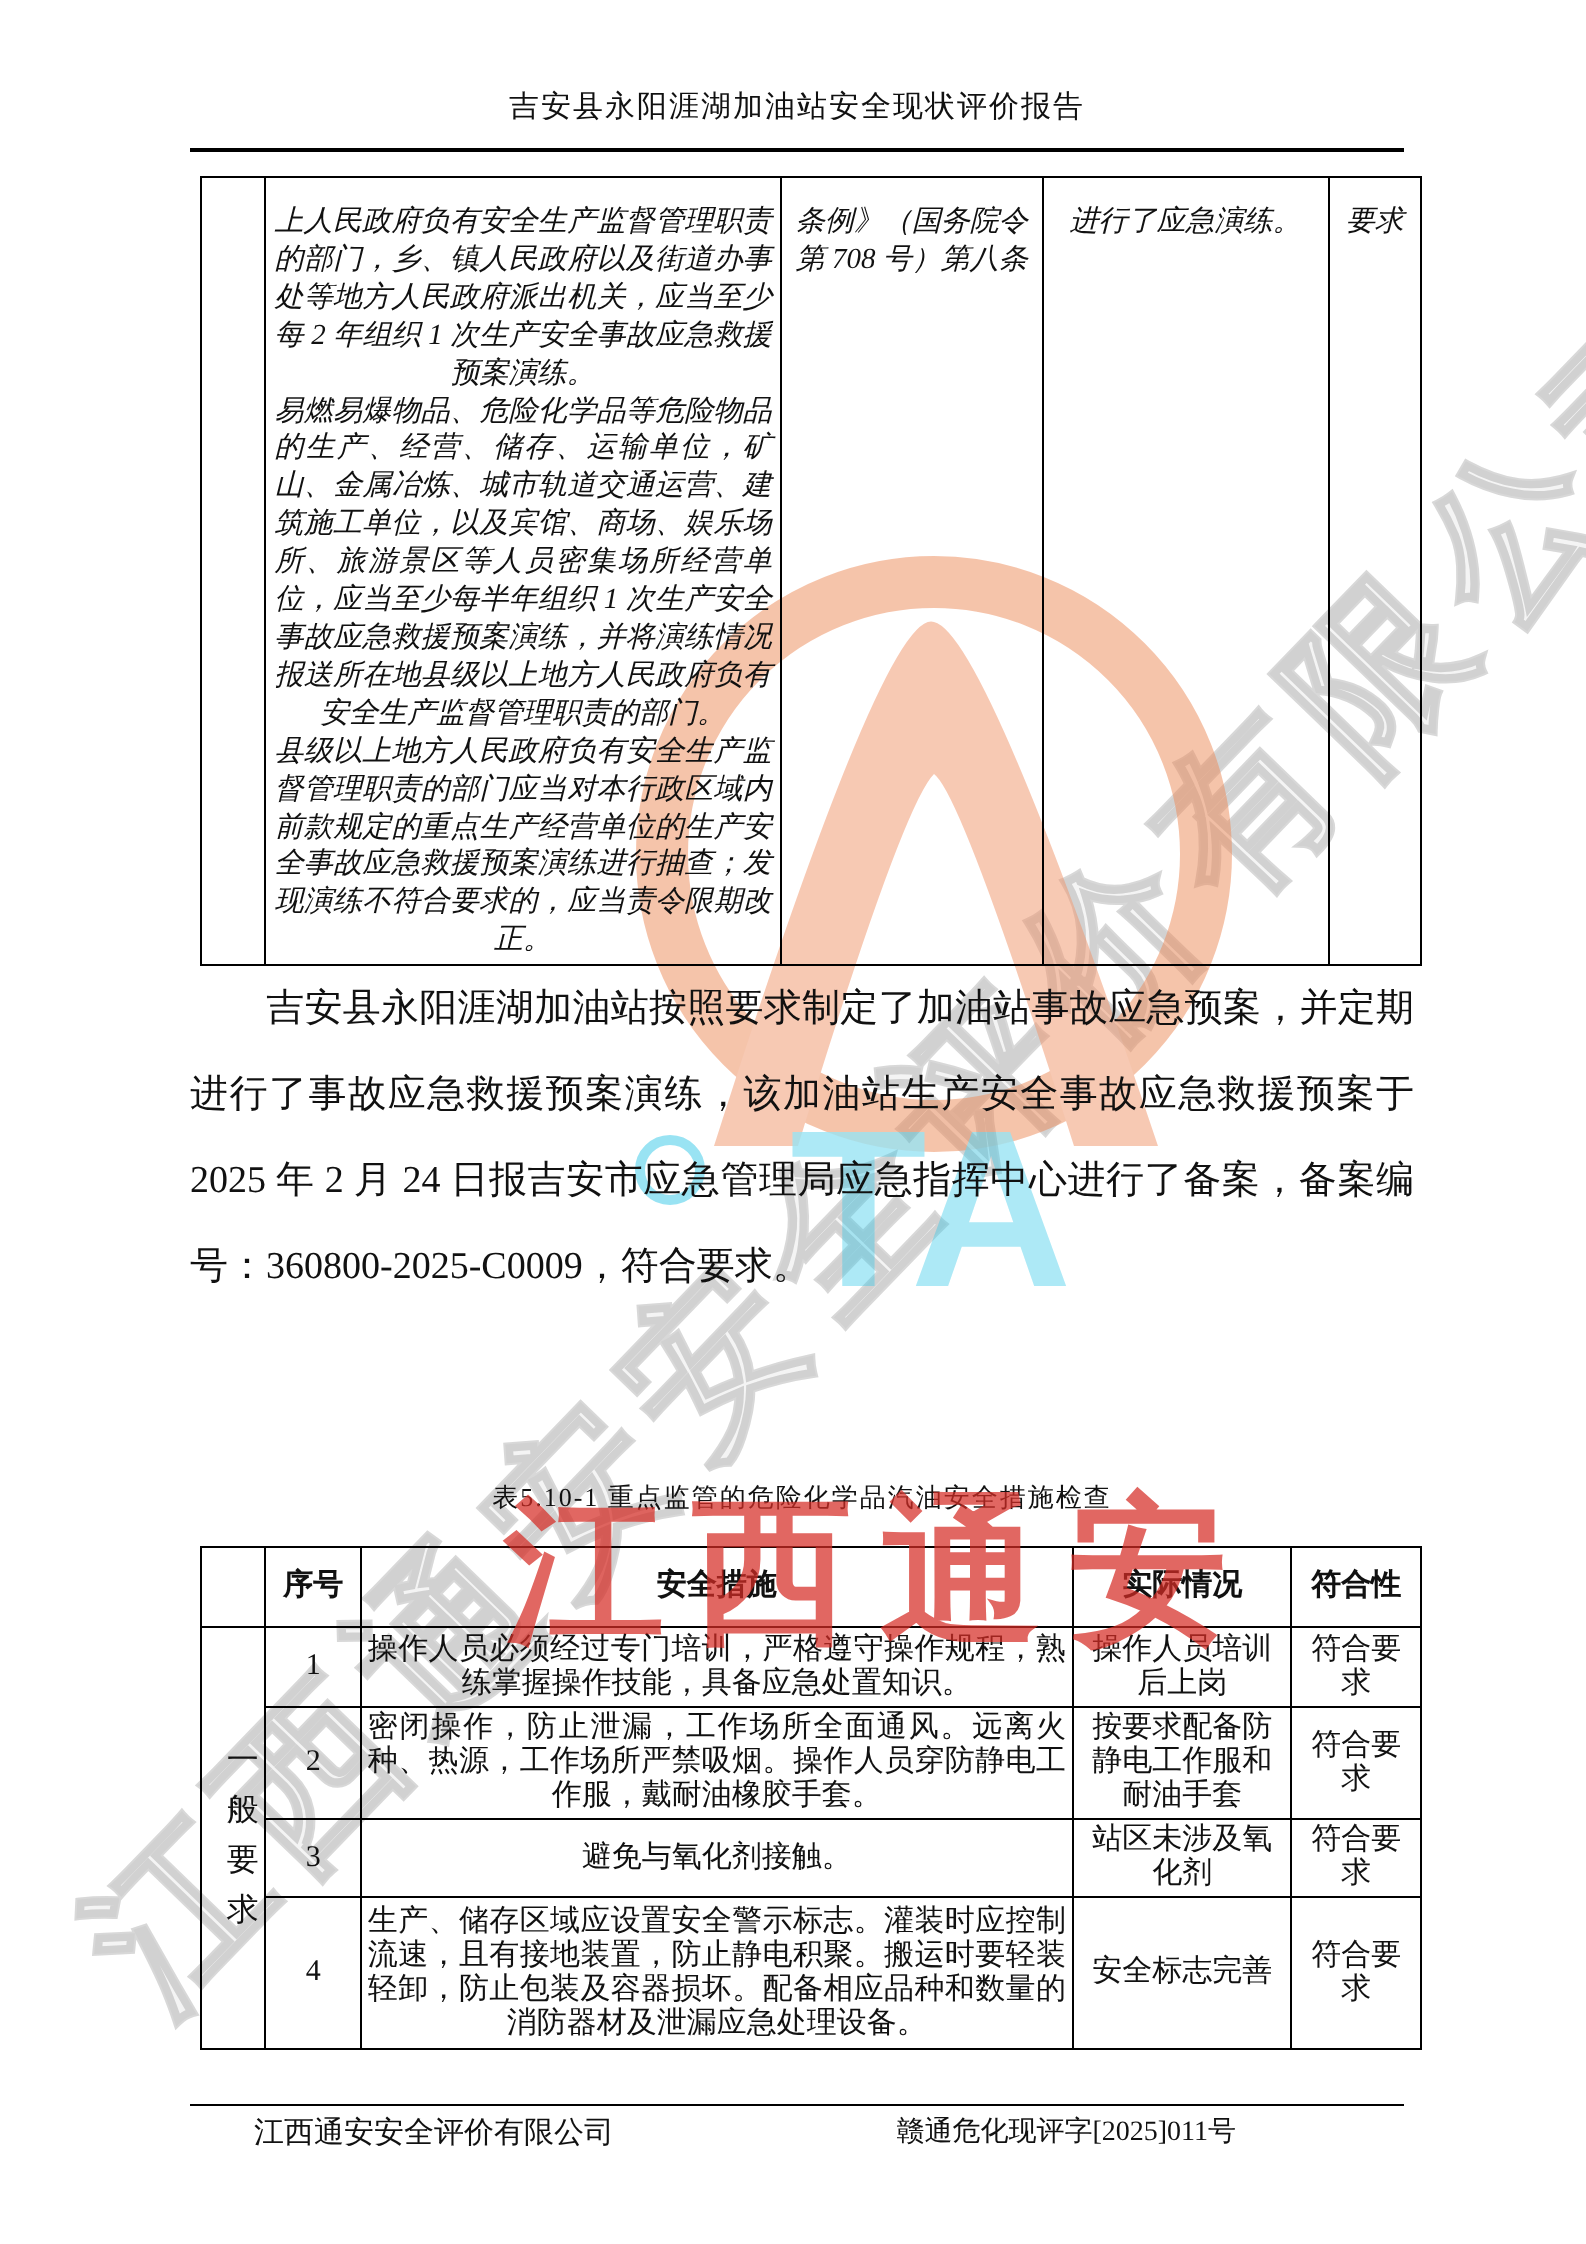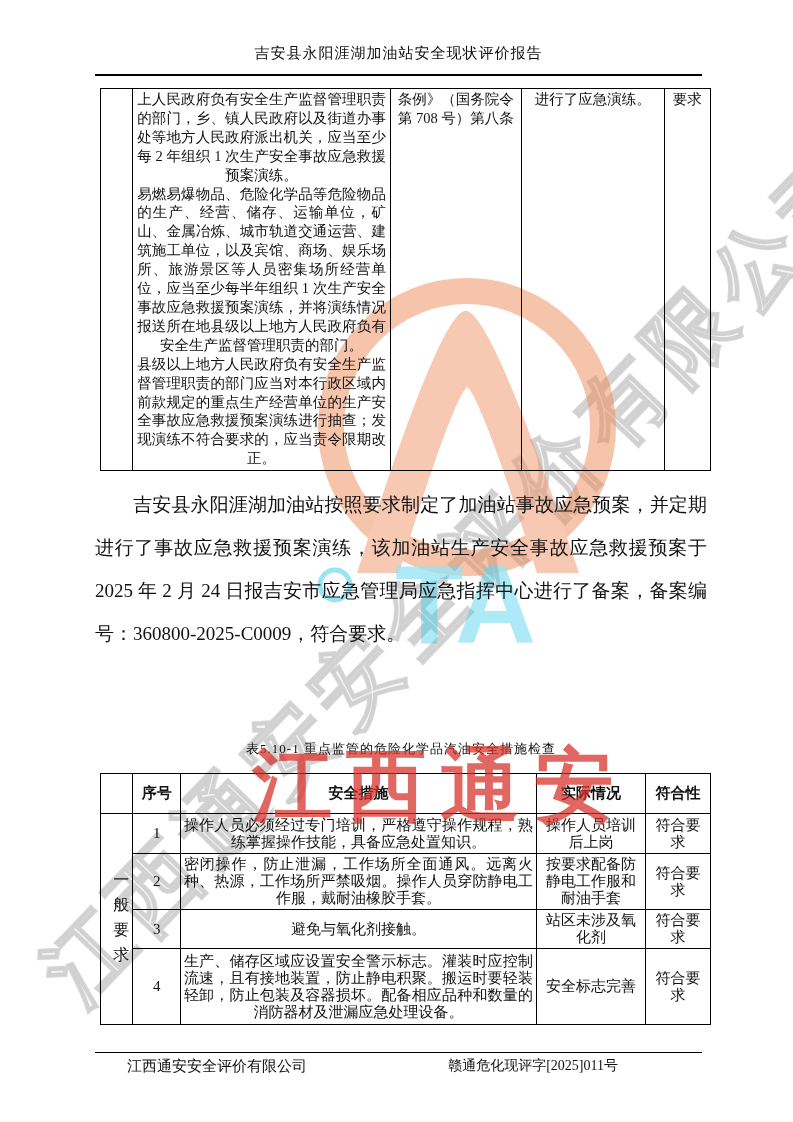--- a/index.html
+++ b/index.html
@@ -34,21 +34,21 @@
   table{border-collapse:collapse;}
   td,th{border:1px solid #000;vertical-align:top;background:transparent;}
   
   .t-top{position:absolute;left:100px;top:88px;width:611px;table-layout:fixed;
          font-size:14.5px;line-height:18.9px;}
   .t-top .c0{width:32px;}
   .t-top .c1{width:256px;}
   .t-top .c2{width:130px;}
   .t-top .c3{width:142px;}
   .t-top .c4{width:46px;}
-  .t-top td{padding:1px 4px 2px 4px;}
+  .t-top td{padding:13px 4px 2px 4px;font-style:italic;}
   .t-top p{margin:0;text-align:justify;text-align-last:center;}
   .cell-center{text-align:center;}
   
   .para{
     position:absolute;left:95px;width:612px;font-size:19px;line-height:43px;
     text-align:justify;margin:0;
   }
   .para .indent{display:inline-block;width:2em;}
   .p1{top:483px;}
   .heading{

